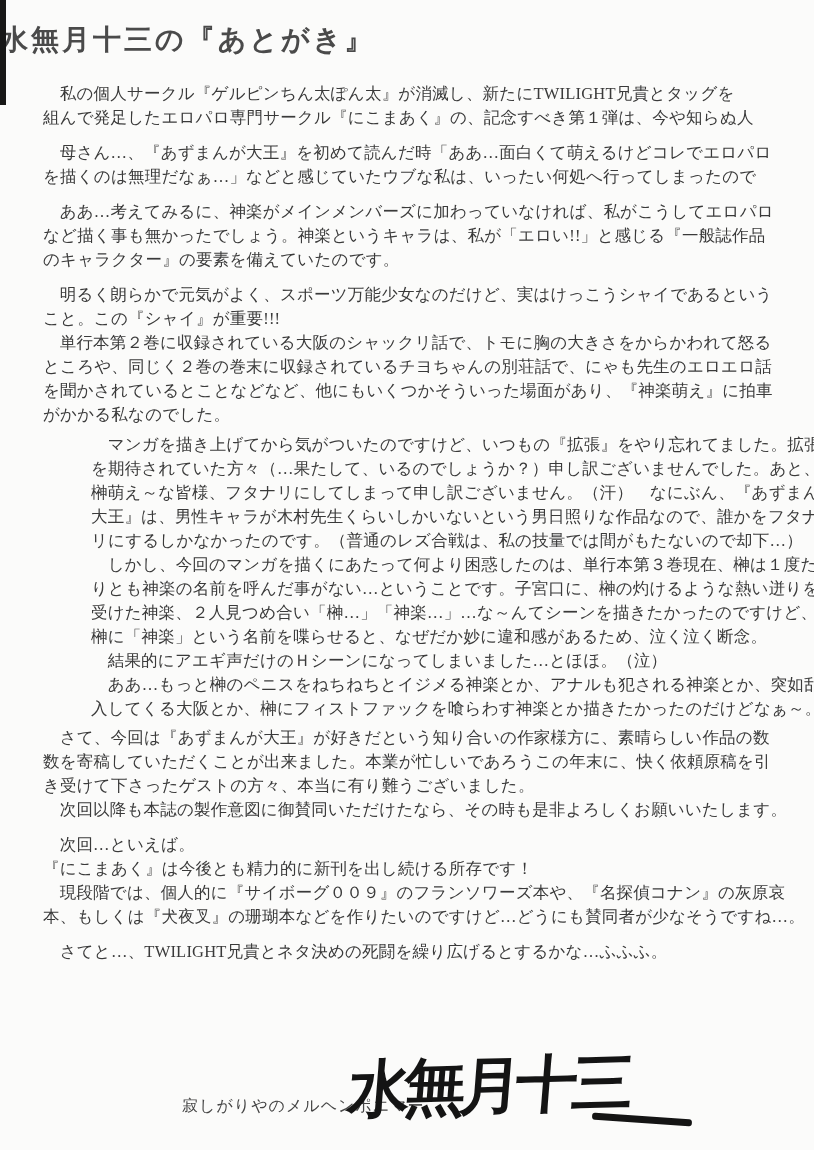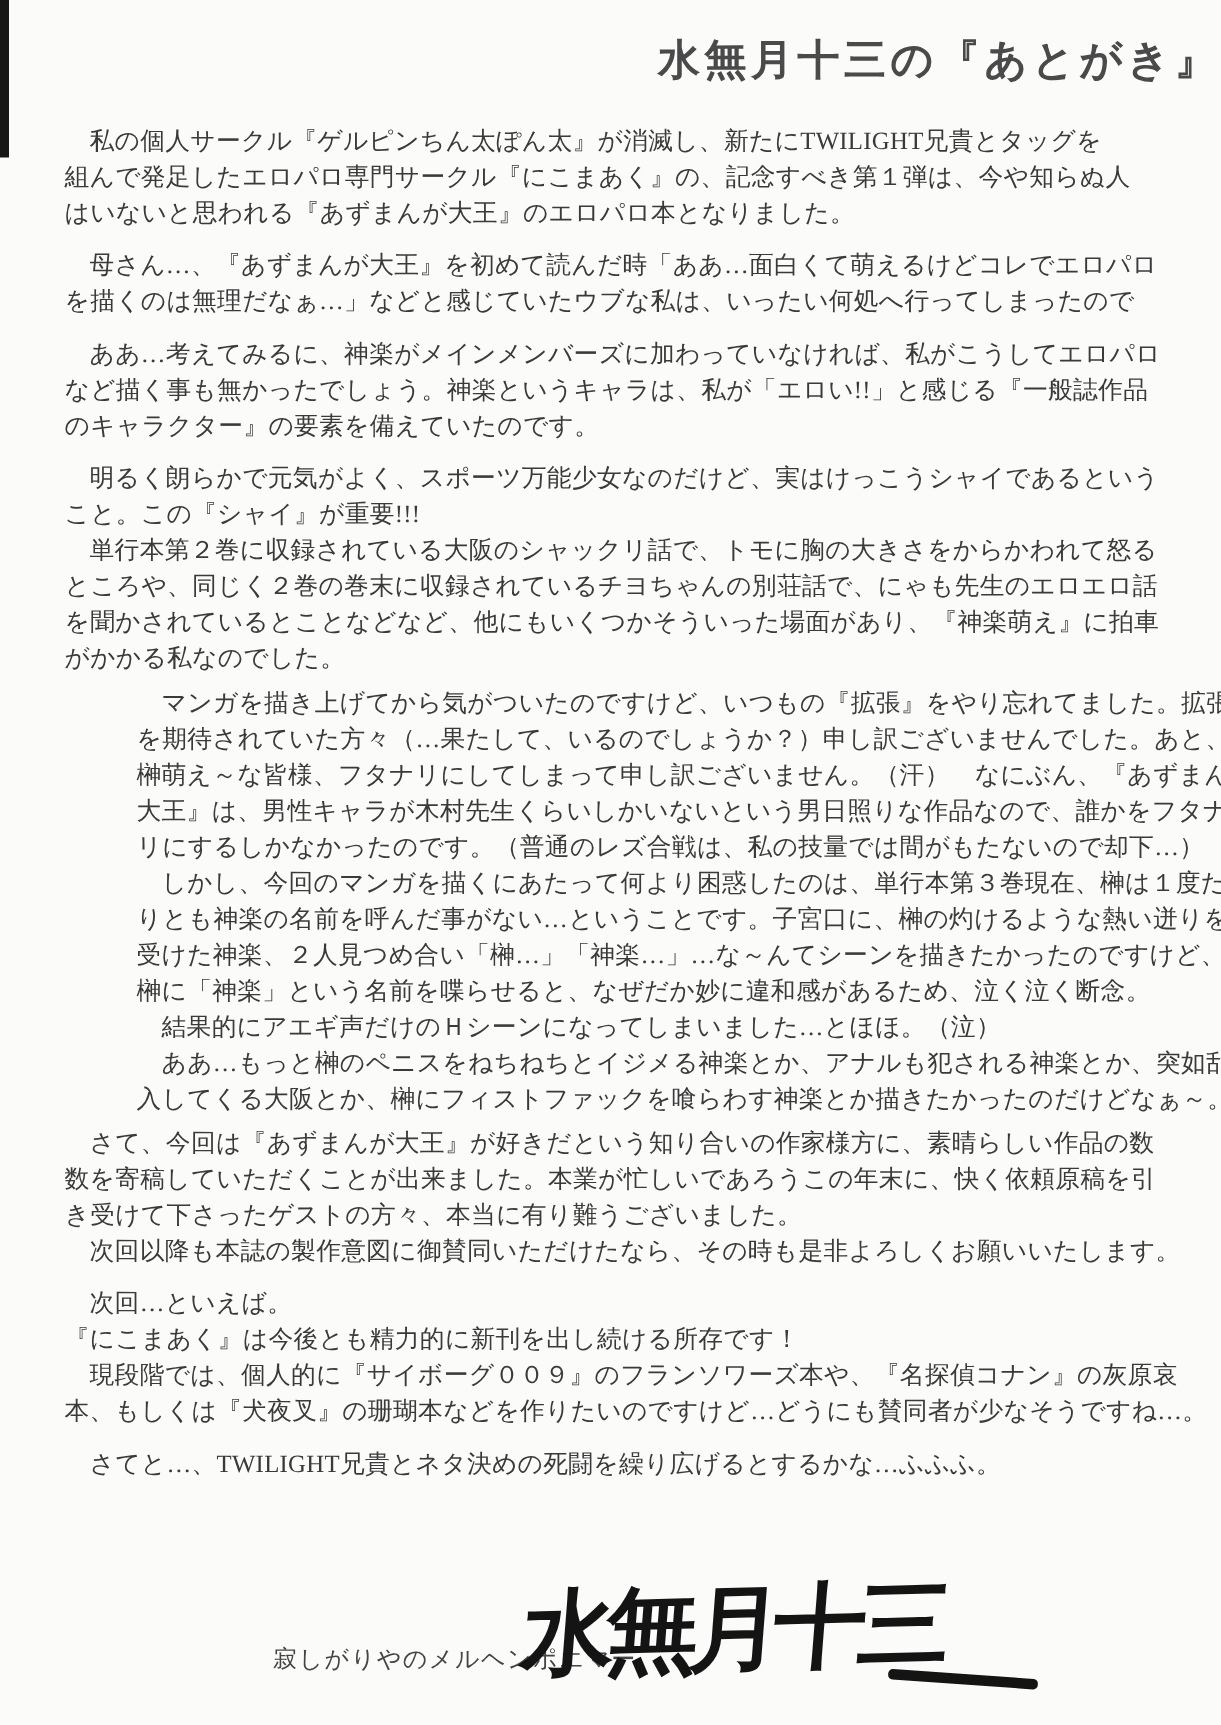--- a/index.html
+++ b/index.html
@@ -14,21 +14,21 @@
     color: #3d3d3d;
   }
   .scan-strip {
     position: absolute;
     left: 0; top: 0;
     width: 6px; height: 105px;
     background: #171717;
   }
   .page-title {
     padding-top: 21px;
-    text-align: right;
+    text-align: left;
     font-family: "Liberation Sans", "DejaVu Sans", sans-serif;
     font-size: 28px;
     font-weight: 600;
     letter-spacing: 3px;
     color: #4a4a4a;
   }
   .content {
     margin-top: 23px;
     padding-left: 43px;
   }
@@ -82,21 +82,20 @@
 
 <div class="scan-strip"></div>
 
 <h1 class="page-title">水無月十三の『あとがき』</h1>
 
 <div class="content">
 
   <div class="para">
     <div class="line">　私の個人サークル『ゲルピンちん太ぽん太』が消滅し、新たにTWILIGHT兄貴とタッグを</div>
     <div class="line">組んで発足したエロパロ専門サークル『にこまあく』の、記念すべき第１弾は、今や知らぬ人</div>
-    <div class="line">はいないと思われる『あずまんが大王』のエロパロ本となりました。</div>
   </div>
 
   <div class="para">
     <div class="line">　母さん…、『あずまんが大王』を初めて読んだ時「ああ…面白くて萌えるけどコレでエロパロ</div>
     <div class="line">を描くのは無理だなぁ…」などと感じていたウブな私は、いったい何処へ行ってしまったので</div>
   </div>
 
   <div class="para">
     <div class="line">　ああ…考えてみるに、神楽がメインメンバーズに加わっていなければ、私がこうしてエロパロ</div>
     <div class="line">など描く事も無かったでしょう。神楽というキャラは、私が「エロい!!」と感じる『一般誌作品</div>

